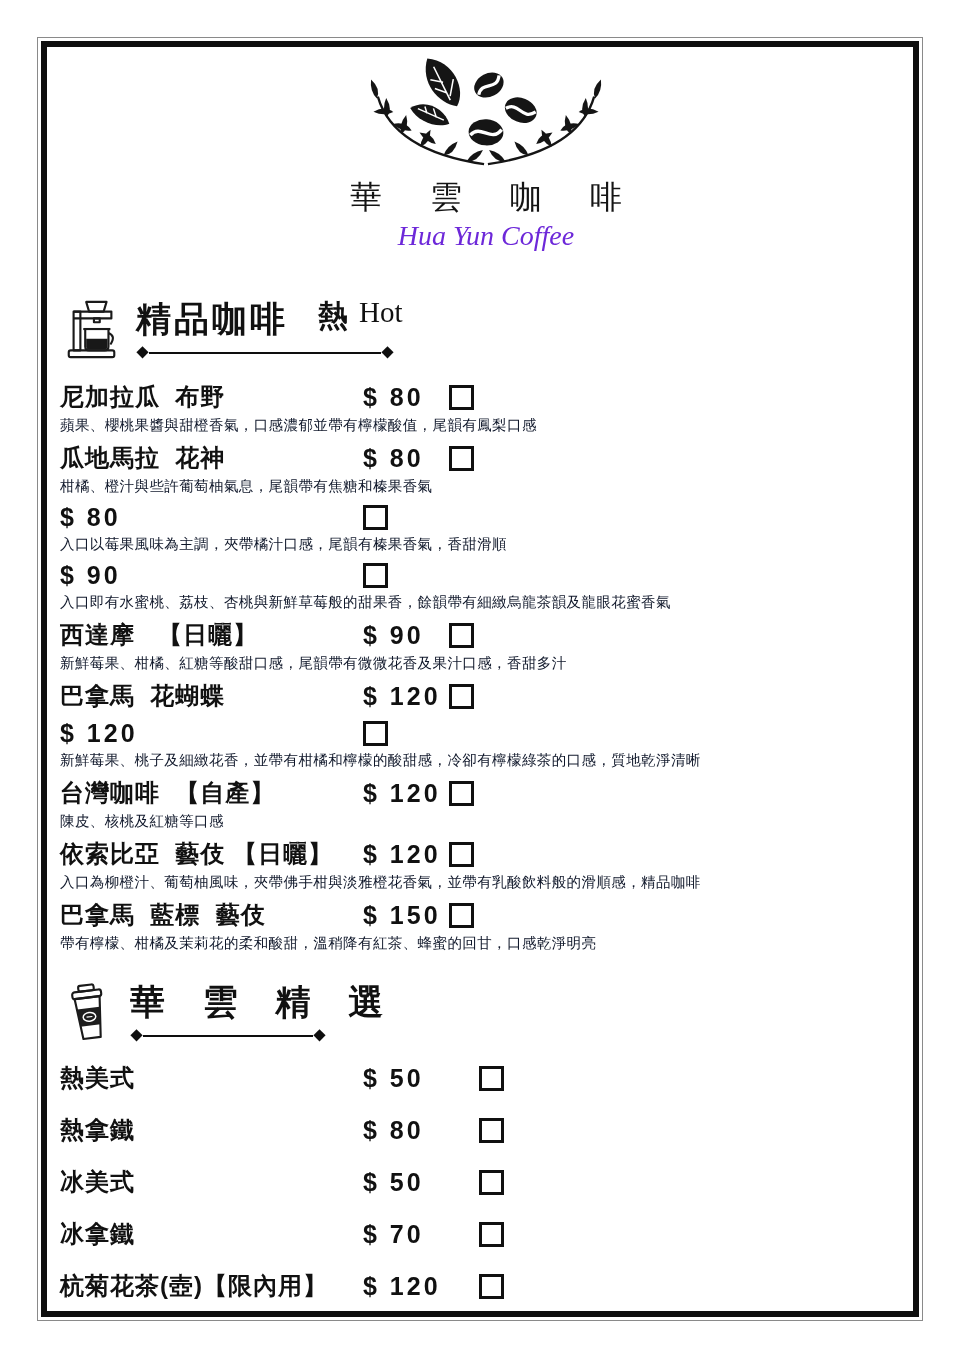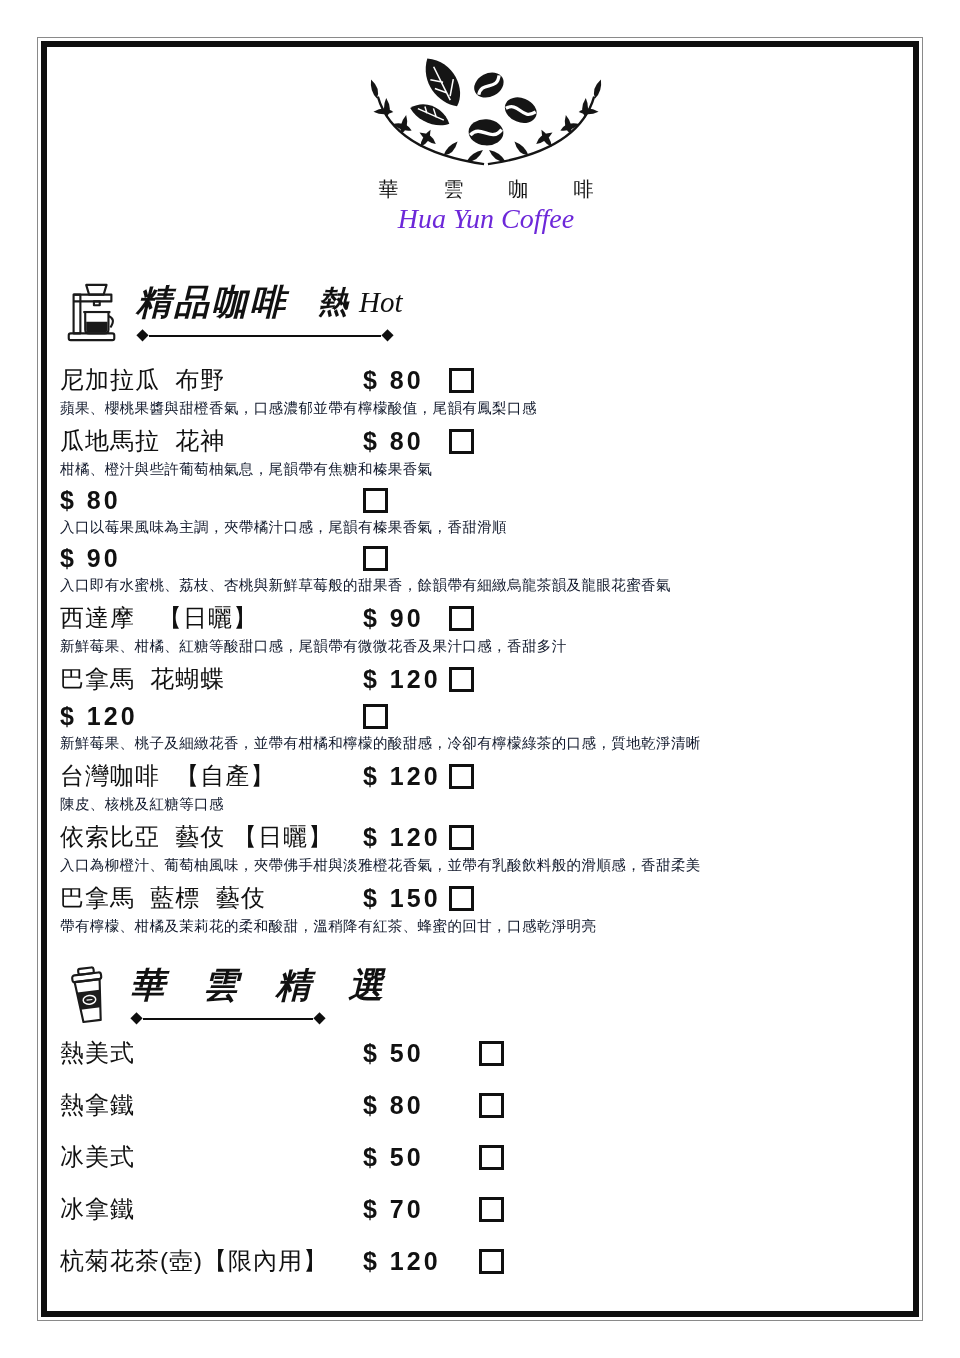--- a/index.html
+++ b/index.html
@@ -7,58 +7,58 @@
     position:relative;width:960px;height:1358px;background:#fff;
     font-family:"Liberation Sans",sans-serif;color:#111;overflow:hidden;
   }
   .frame-outer{position:absolute;inset:37px;border:1px solid #8a8a8a;pointer-events:none;}
   .frame-inner{position:absolute;inset:41px;border:6px solid #0e0e0e;pointer-events:none;}
   .content{position:absolute;left:60px;top:54px;width:852px;}
 
   
   .logo-wrap{text-align:center;margin-top:4px;}
   .brand-zh{
-    font-family:"Liberation Serif",serif;font-size:20px;letter-spacing:20px;
+    font-family:"Liberation Serif",serif;font-size:32px;letter-spacing:20px;
     margin-top:2px;margin-left:20px;color:#141414;
   }
   .brand-en{
     font-family:"Liberation Serif",serif;font-style:italic;font-size:28px;
     margin-top:0px;color:#6d28d9;
   }
 
   
   .section{margin-top:44px;}
   .section.second{margin-top:26px;}
   .sec-head{display:flex;align-items:flex-end;gap:12px;}
   .sec-icon{flex:0 0 auto;margin-bottom:-6px;}
   .sec-titleblock{display:flex;flex-direction:column;}
-  .sec-title-row{display:flex;align-items:center;font-style:italic;}
+  .sec-title-row{display:flex;align-items:flex-start;}
   .sec-title{font-size:35px;font-weight:bold;letter-spacing:3px;}
   .sec-title.spread{letter-spacing:14px;}
   .sec-sub-zh{font-size:30px;font-weight:bold;margin-left:30px;}
   .sec-sub-en{font-family:"Liberation Serif",serif;font-size:29px;margin-left:11px;}
   .sec-line{display:flex;align-items:center;margin-top:3px;}
   .sec-line .bar{height:2px;background:#0e0e0e;flex:1;}
   .diamond{font-size:13px;line-height:13px;color:#0e0e0e;}
   .line-s1{width:258px;}
   .line-s2{width:196px;}
 
   
   .items{margin-top:22px;}
   .menu-item{margin-bottom:7px;}
   .row{display:grid;grid-template-columns:303px 86px auto;align-items:center;}
-  .iname{font-size:24px;font-weight:normal;letter-spacing:1px;white-space:pre;}
+  .iname{font-size:24px;font-weight:bold;letter-spacing:1px;white-space:pre;}
   .price{font-size:25px;font-weight:bold;letter-spacing:3px;white-space:pre;}
   .cbox{width:19px;height:19px;border:3px solid #101010;display:inline-block;background:#fff;}
   .desc{
     font-family:"Liberation Serif",serif;font-size:14.5px;color:#0f172a;
     margin-top:3px;letter-spacing:0.4px;white-space:nowrap;
   }
 
-  .items2{margin-top:12px;}
+  .items2{margin-top:20px;}
   .row2{display:grid;grid-template-columns:303px 116px auto;align-items:center;margin-bottom:20px;}
 </style>
 </head>
 <body>
 
 <div class="page">
   <div class="frame-outer"></div>
   <div class="frame-inner"></div>
 
   <div class="content">
@@ -247,21 +247,21 @@
             <span class="cbox"></span>
           </div>
           <div class="desc">陳皮、核桃及紅糖等口感</div>
         </div>
         <div class="menu-item">
           <div class="row">
             <span class="iname">依索比亞  藝伎 【日曬】</span>
             <span class="price">$ 120</span>
             <span class="cbox"></span>
           </div>
-          <div class="desc">入口為柳橙汁、葡萄柚風味，夾帶佛手柑與淡雅橙花香氣，並帶有乳酸飲料般的滑順感，香甜柔美</div>
+          <div class="desc">入口為柳橙汁、葡萄柚風味，夾帶佛手柑與淡雅橙花香氣，並帶有乳酸飲料般的滑順感，精品咖啡</div>
         </div>
         <div class="menu-item">
           <div class="row">
             <span class="iname">巴拿馬  藍標  藝伎</span>
             <span class="price">$ 150</span>
             <span class="cbox"></span>
           </div>
           <div class="desc">帶有檸檬、柑橘及茉莉花的柔和酸甜，溫稍降有紅茶、蜂蜜的回甘，口感乾淨明亮</div>
         </div>
       </div>

